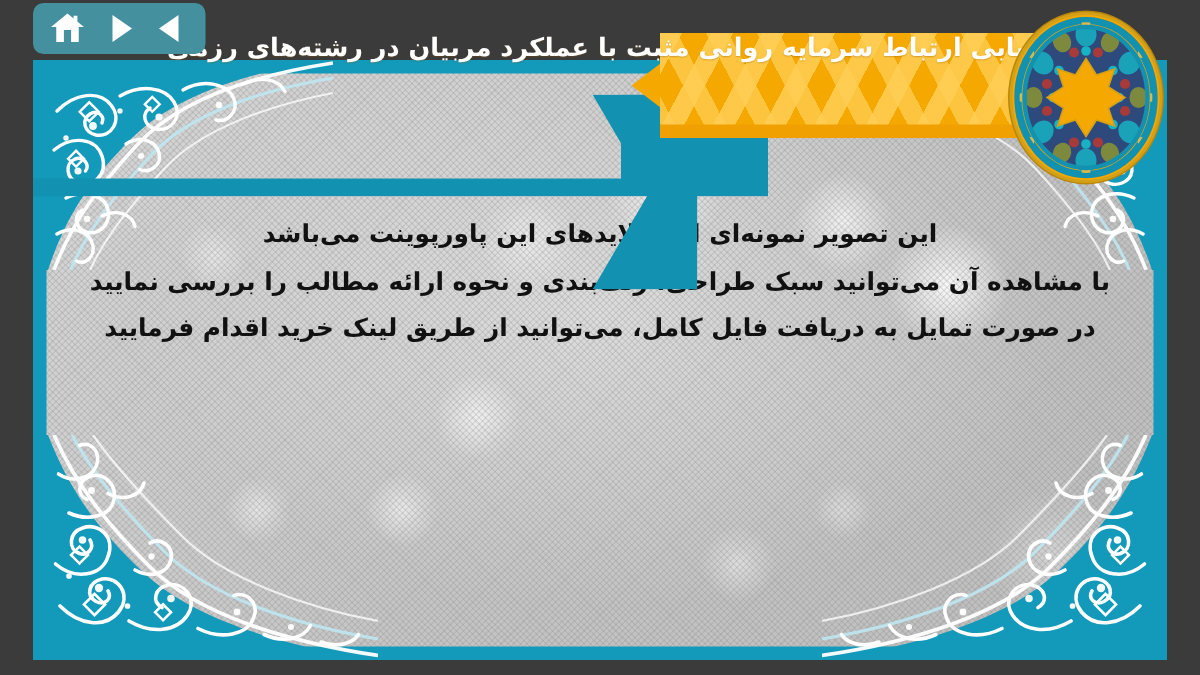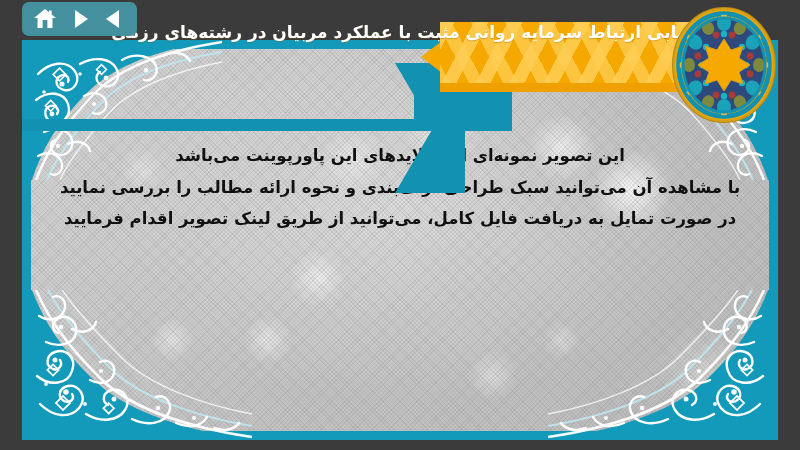--- a/index.html
+++ b/index.html
@@ -341,21 +341,21 @@
       </g>
       <g fill="none" stroke="#ffffff" stroke-width="1.7">
         <rect x="36" y="32" width="10" height="10" transform="rotate(45 41 37)"></rect>
         <rect x="27" y="66" width="8" height="8" transform="rotate(45 31 70)"></rect>
       </g>
     </svg>
 
     <div id="body-copy">
       <p>این تصویر نمونه‌ای از اسلایدهای این پاورپوینت می‌باشد</p>
       <p>با مشاهده آن می‌توانید سبک طراحی، رنگ‌بندی و نحوه ارائه مطالب را بررسی نمایید</p>
-      <p>در صورت تمایل به دریافت فایل کامل، می‌توانید از طریق لینک تصویر اقدام فرمایید</p>
+      <p>در صورت تمایل به دریافت فایل کامل، می‌توانید از طریق لینک خرید اقدام فرمایید</p>
     </div>
 
   </div>
 
   <div id="title-zone">
     <div id="title-connector"></div>
     <div id="title-arrow"></div>
     <div id="banner-notch"></div>
     <div id="title-banner"></div>
     <div id="title-text">ارزیابی ارتباط سرمایه روانی مثبت با عملکرد مربیان در رشته‌های رزمی</div>

